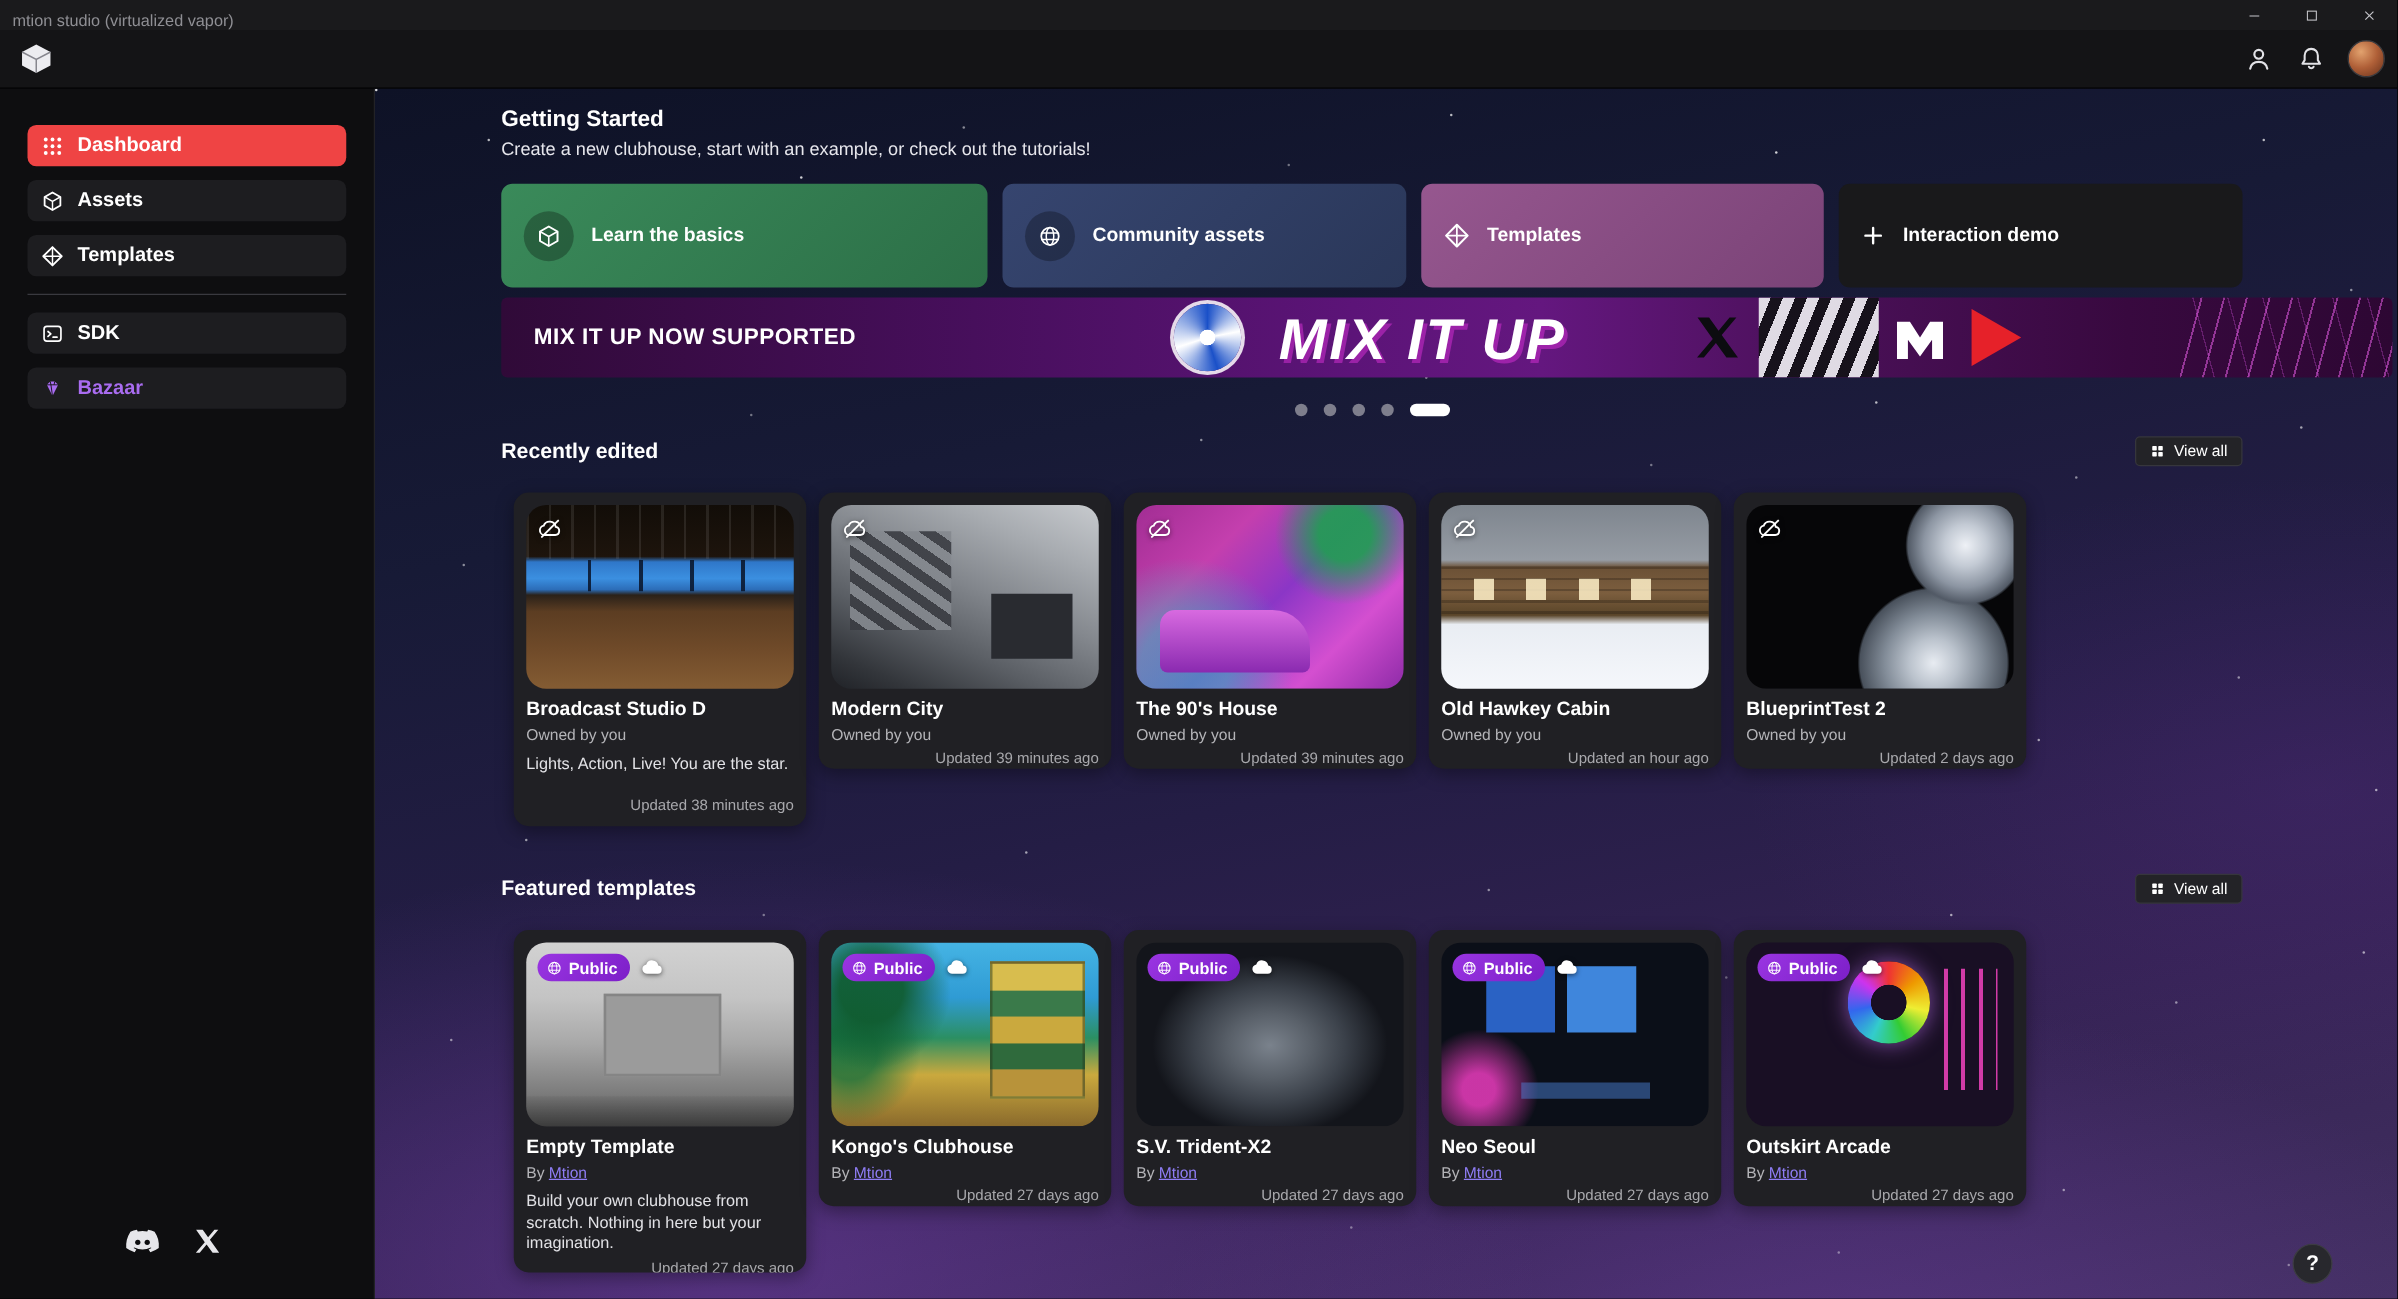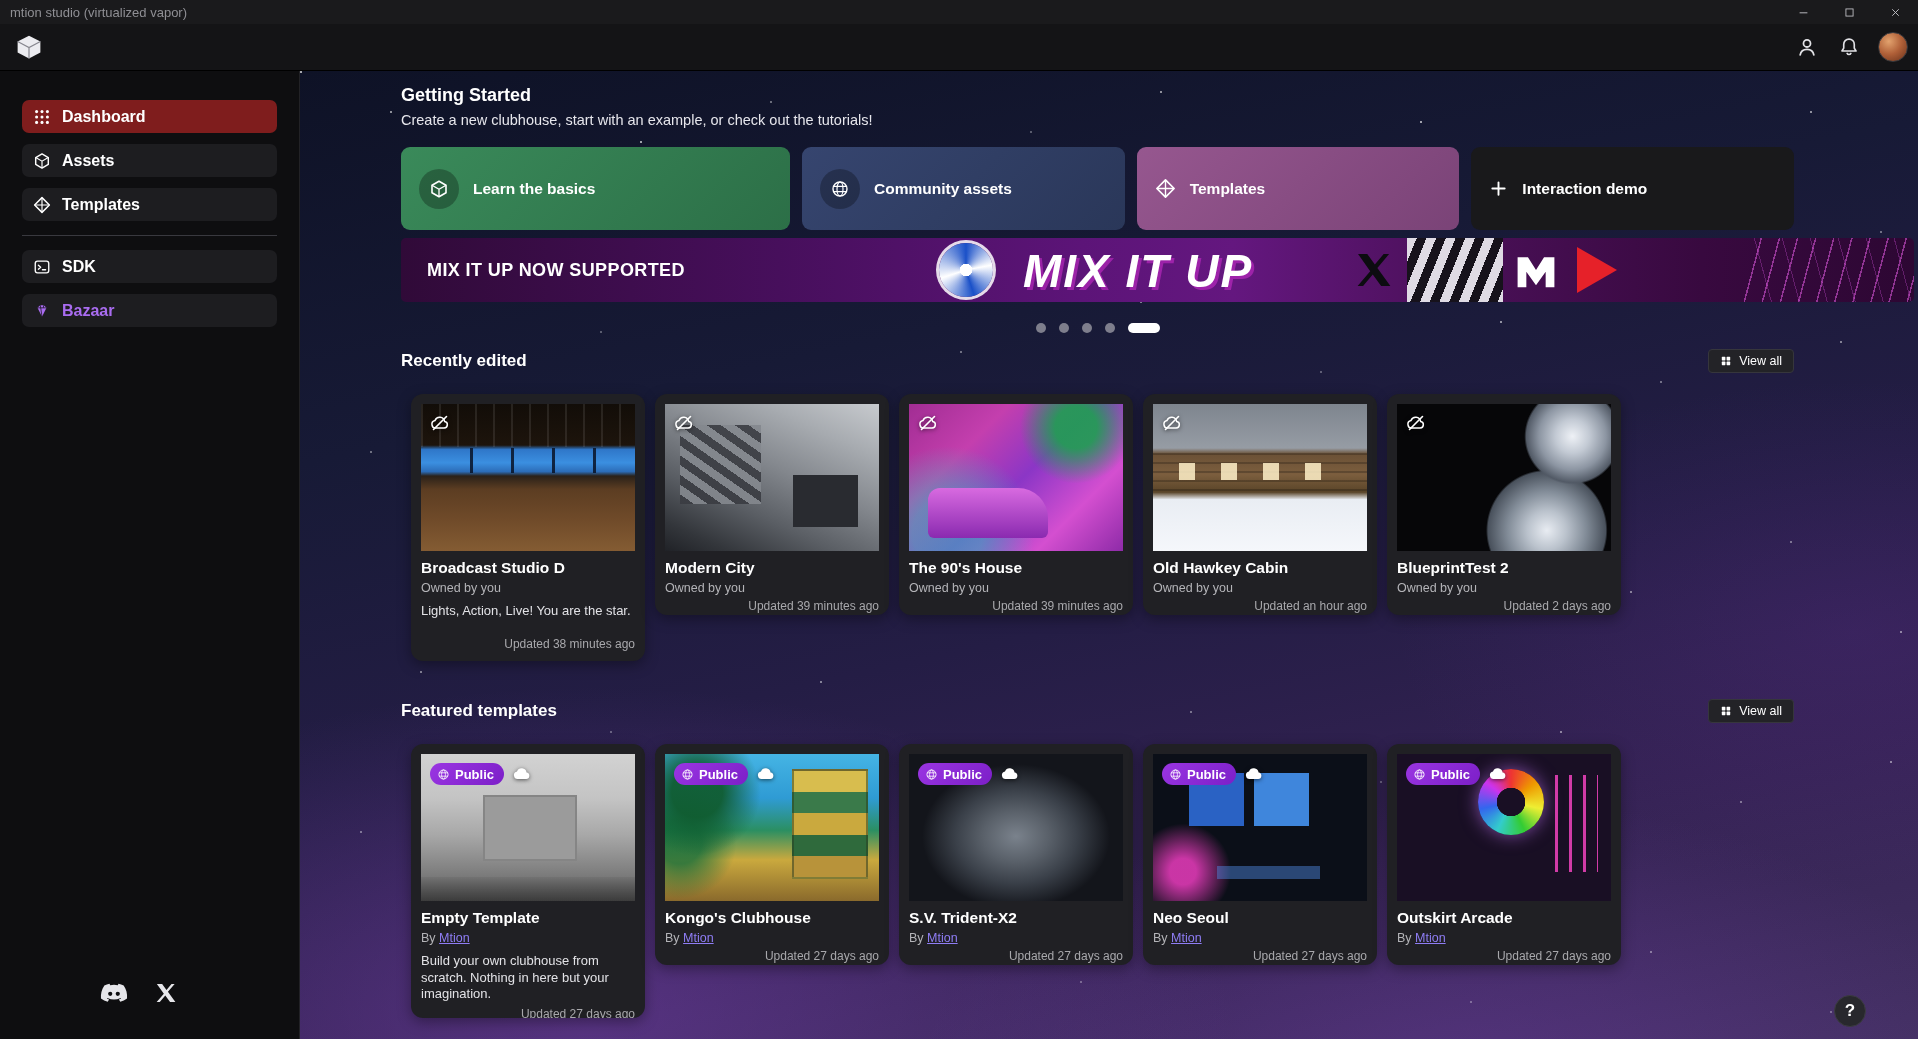--- a/index.html
+++ b/index.html
@@ -7,21 +7,21 @@
   body {
     font-family: "Liberation Sans", sans-serif;
     background:#000; color:#fff; overflow:hidden; position:relative;
     -webkit-font-smoothing: antialiased;
   }
   svg { display:block; }
 
   
   .titlebar {
     position:absolute; top:0; left:0; right:0; height:24px;
-    background:#1a1a1c; display:flex; align-items:center; padding-left:10px;
+    background:#1a1a1c; display:flex; align-items:flex-end; padding-left:10px;
   }
   .tb-title { font-size:13px; color:#8f8f94; }
   .win-controls { margin-left:auto; display:flex; height:100%; }
   .win-btn { width:46px; display:flex; align-items:center; justify-content:center; color:#c6c6cb; background:transparent; border:none; cursor:pointer; }
 
   
   .appbar {
     position:absolute; top:24px; left:0; right:0; height:47px;
     background:#141416; display:flex; align-items:center; padding:0 10px 0 16px;
     border-bottom:1px solid #000;
@@ -38,21 +38,21 @@
   .sidebar {
     position:absolute; top:71px; left:0; bottom:0; width:300px;
     background:#0e0e10; border-right:1px solid #222226;
   }
   .side-list { padding-top:29px; }
   .side-item {
     margin:0 22px 11px 22px; height:33px; border-radius:7px;
     background:#1d1d20; display:flex; align-items:center; gap:11px;
     padding:0 11px; color:#fff; font-size:16px; font-weight:700; cursor:pointer;
   }
-  .side-item.active { background:#7f1d1d; }
+  .side-item.active { background:#ef4444; }
   .side-item.purple { color:#a96cf0; }
   .side-item.purple svg { color:#a96cf0; }
   .side-divider { height:1px; background:#39393f; margin:14px 22px 14px 22px; }
   .side-social { position:absolute; bottom:30px; left:98px; display:flex; align-items:center; gap:22px; color:#e6e6ea; }
   .side-social .icon-btn { color:#e6e6ea; }
 
   
   .main {
     position:absolute; top:71px; left:300px; right:0; bottom:0; overflow:hidden;
     background:
@@ -164,21 +164,21 @@
   .card-row { position:absolute; left:10px; display:flex; gap:10px; align-items:flex-start; }
   .row1 { top:323px; } .row2 { top:673px; }
   .card {
     width:234px; background:#202024; border-radius:12px; padding:10px;
     display:flex; flex-direction:column; cursor:pointer; overflow:hidden;
     box-shadow:0 4px 14px rgba(0,0,0,.35);
   }
   .card.h-tall1 { height:267px; }
   .card.h-tall2 { height:274px; }
   .card.h-short { height:221px; }
-  .thumb { position:relative; width:214px; height:147px; border-radius:0; overflow:hidden; flex:0 0 147px; }
+  .thumb { position:relative; width:214px; height:147px; border-radius:16px; overflow:hidden; flex:0 0 147px; }
   .thumb::before, .thumb::after { content:""; position:absolute; }
   .card-title { margin-top:8px; font-size:15.5px; font-weight:700; color:#fff; }
   .card-owner { margin-top:4px; font-size:12.5px; color:#b4b4b8; }
   .card-by { margin-top:4px; font-size:12.5px; color:#b4b4b8; }
   .card-by a { color:#8f7df5; }
   .card-desc { margin-top:8px; font-size:13px; line-height:1.28; color:#e2e2e6; }
   .card-updated { margin-top:auto; font-size:12px; color:#a8a8ac; align-self:flex-end; padding-top:4px; }
 
   .thumb-topleft { position:absolute; top:9px; left:9px; display:flex; align-items:center; gap:8px; z-index:2; }
   .cloud-white { color:#fff; filter:drop-shadow(0 1px 2px rgba(0,0,0,.6)); }

